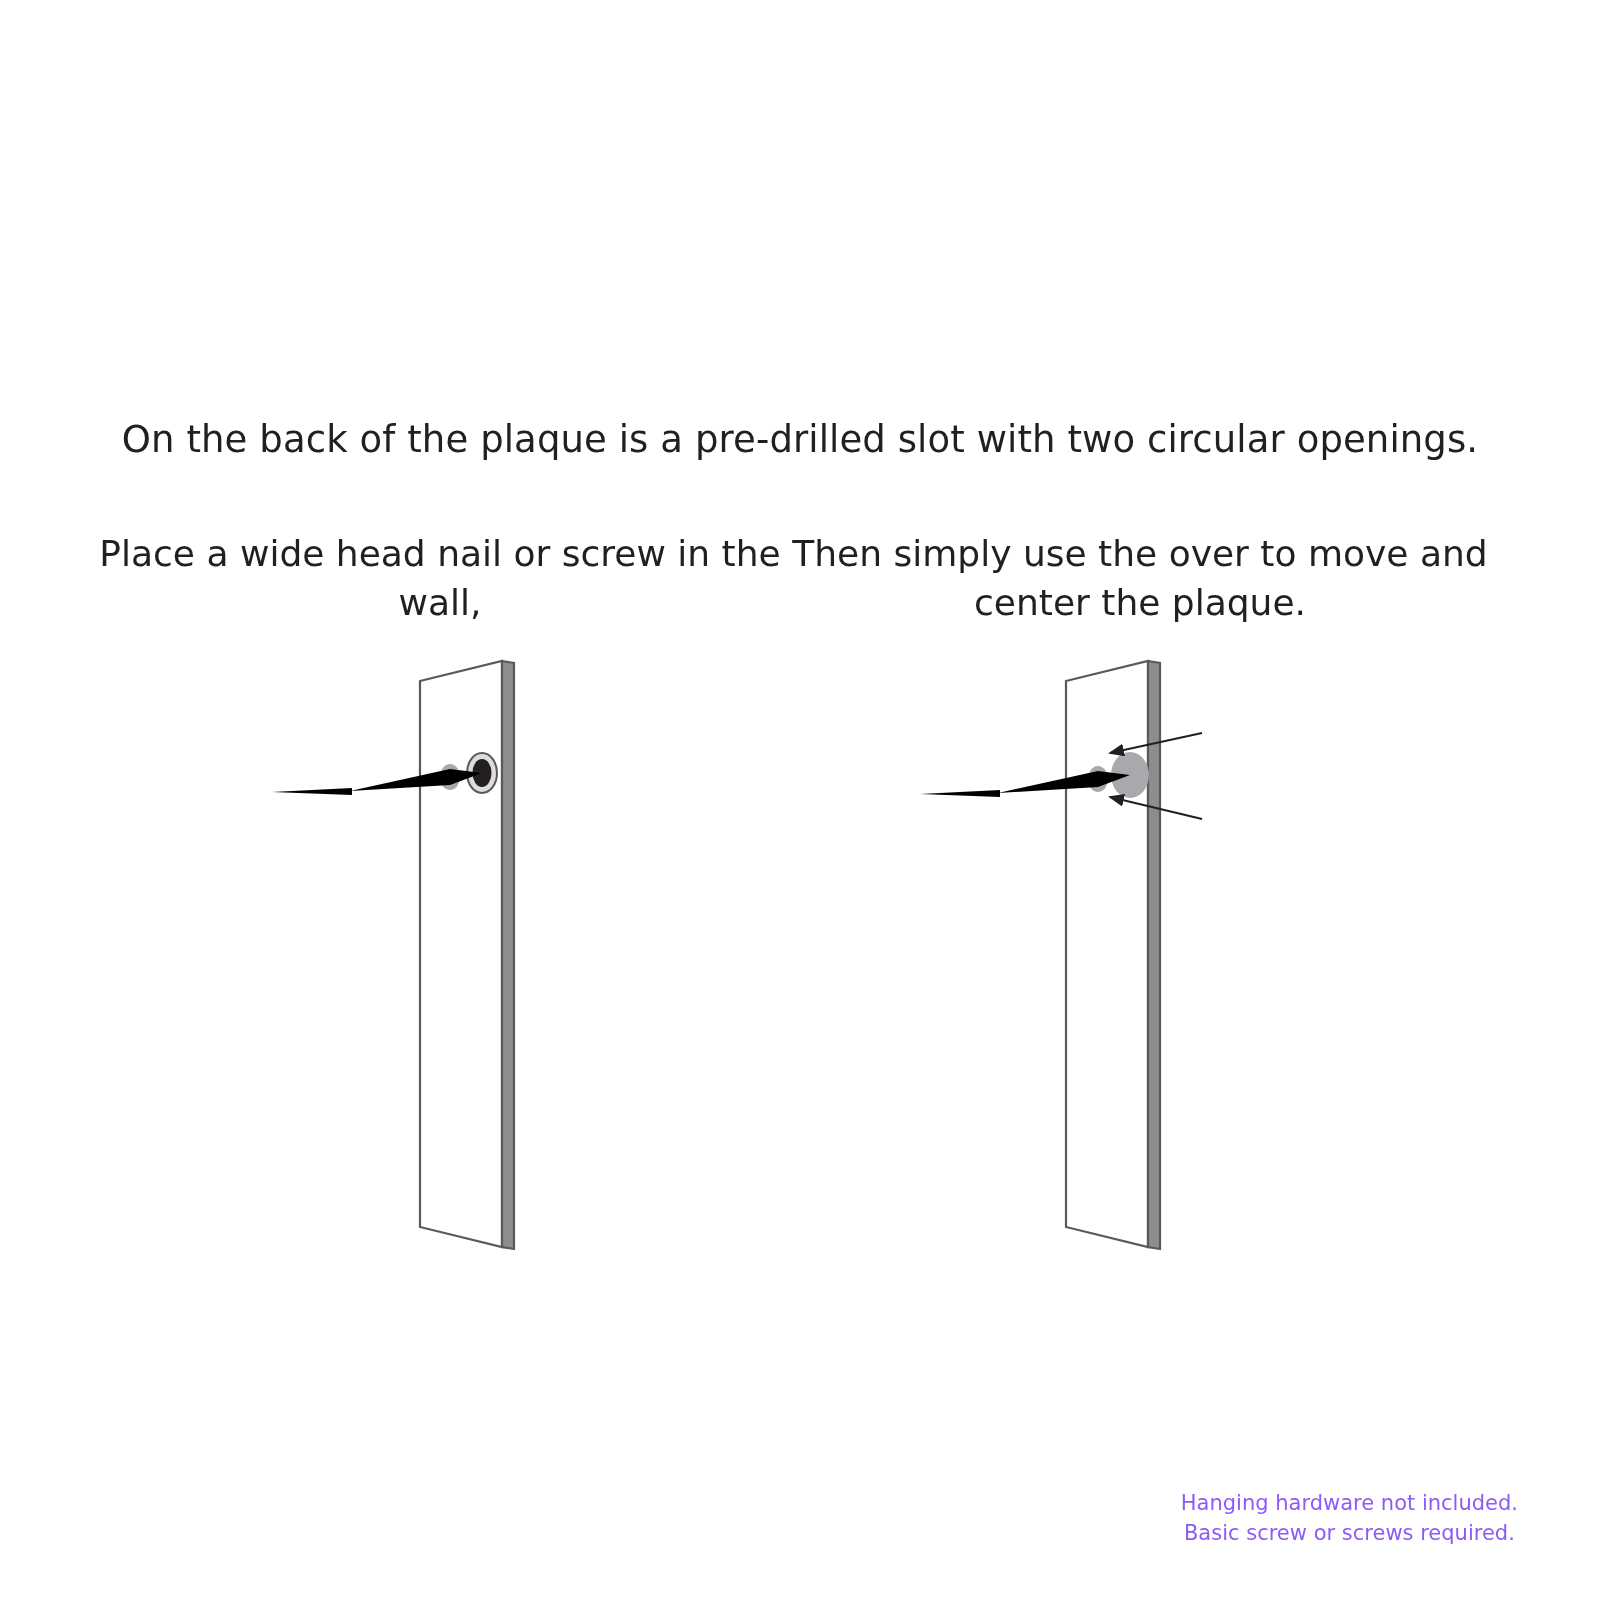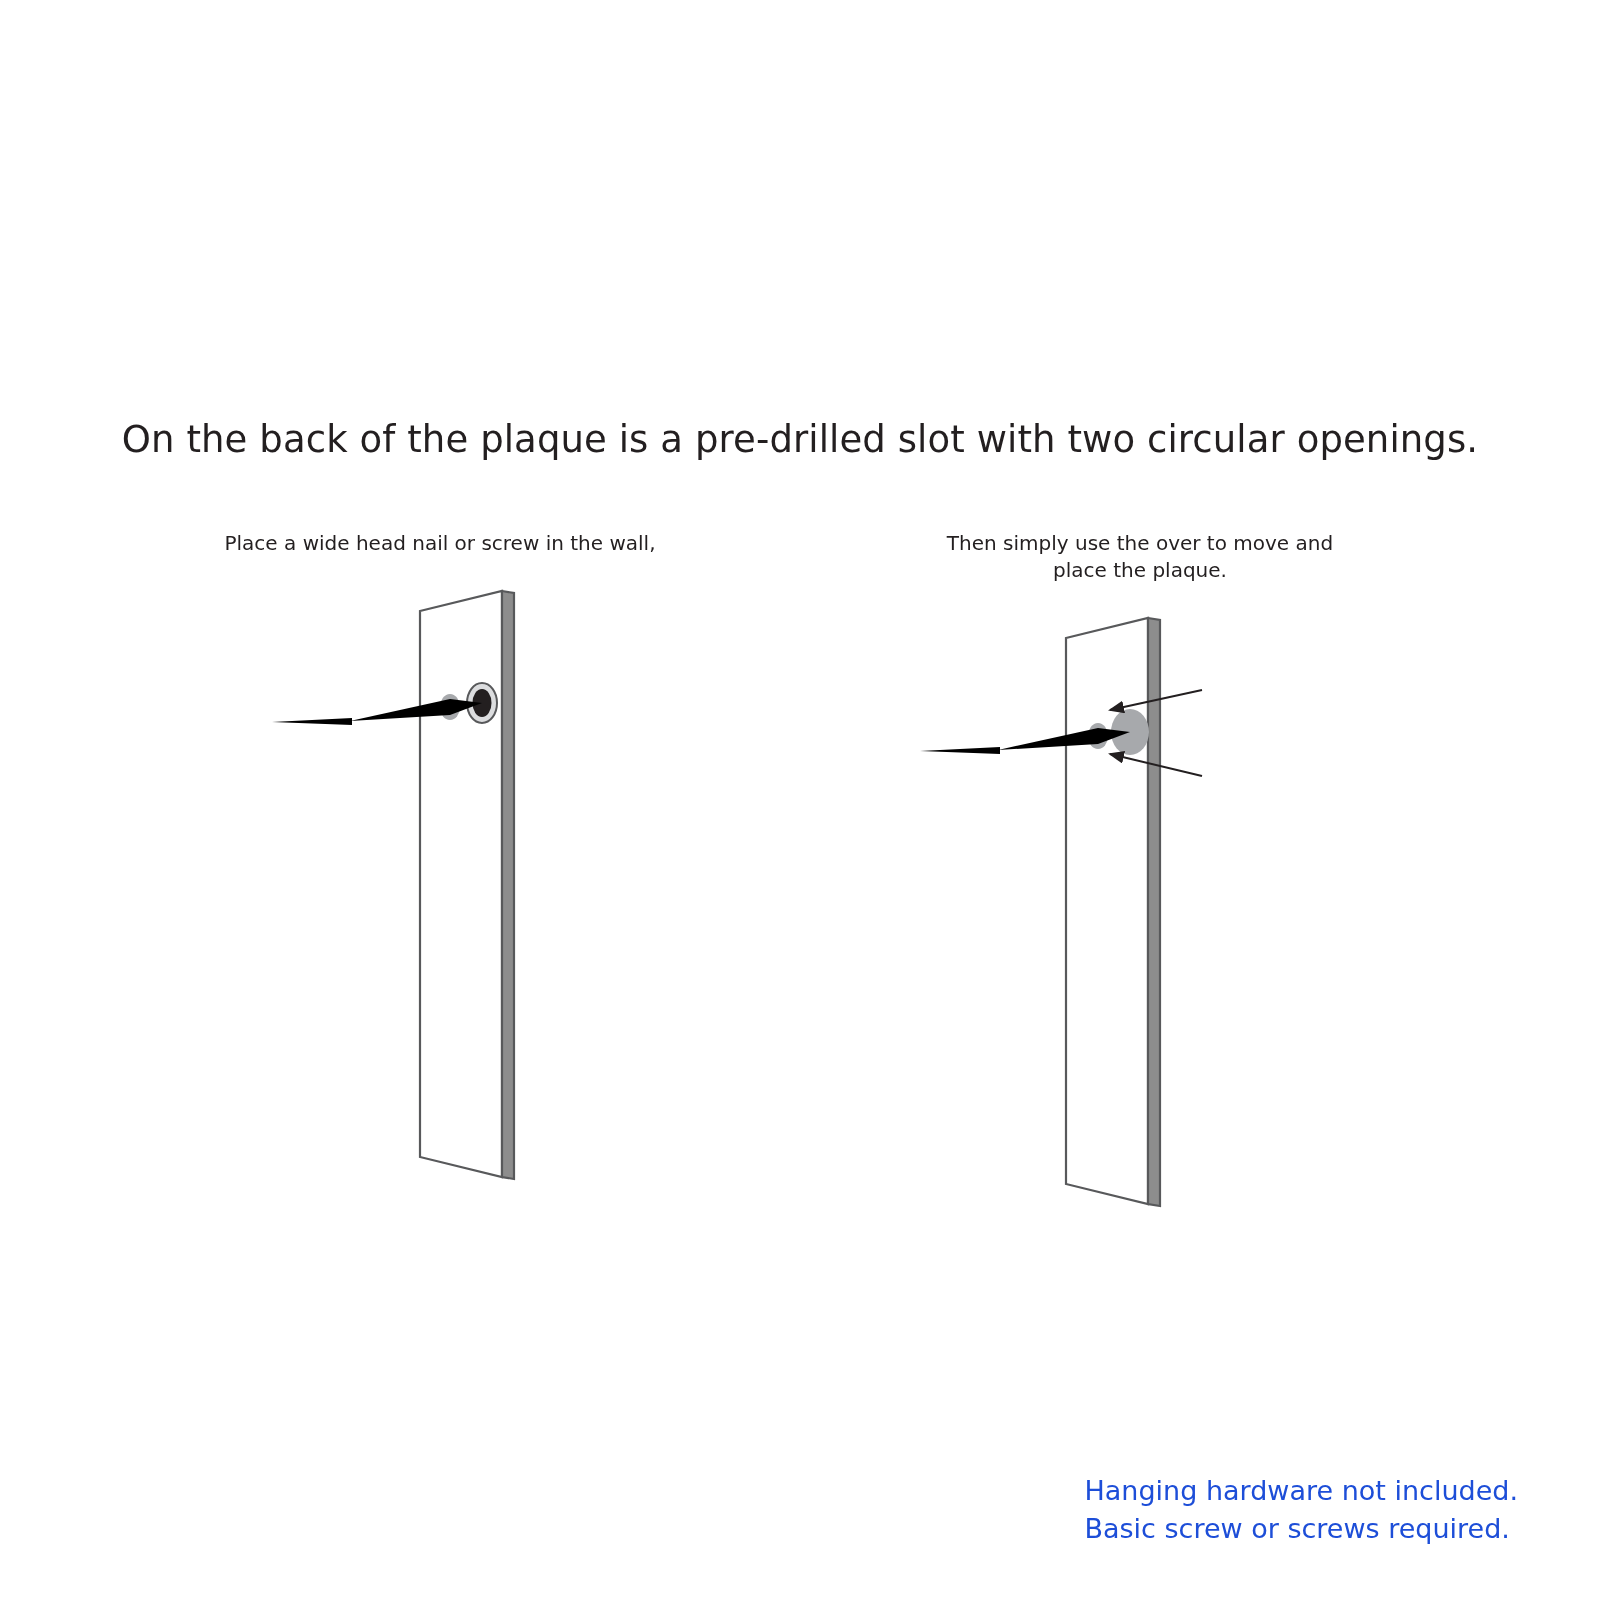--- a/index.html
+++ b/index.html
@@ -35,43 +35,43 @@
   .panel {
     position: absolute;
     top: 530px;
     width: 700px;
   }
   .panel.left { left: 90px; }
   .panel.right { left: 790px; }
 
   .caption {
     text-align: center;
-    font-size: 20px;
+    font-size: 36px;
     line-height: 1.35;
     color: #231f20;
     font-weight: 400;
   }
   .caption .line { display: block; }
 
   .figure {
     position: relative;
     width: 700px;
     height: 640px;
     margin-top: 22px;
   }
   .figure svg { display: block; }
 
   .footnote {
     position: absolute;
     right: 82px;
     bottom: 52px;
-    text-align: left;
-    font-size: 27px;
+    text-align: center;
+    font-size: 21px;
     line-height: 1.4;
-    color: #1d4ed8;
+    color: #8b5cf6;
   }
   .footnote .line { display: block; }
 </style>
 </head>
 <body>
 
 <div id="page">
 
   <div class="headline">On the back of the plaque is a pre-drilled slot with two circular openings.</div>
 
@@ -93,21 +93,21 @@
         <ellipse cx="360" cy="128" rx="10" ry="13" fill="#a7a9ac"></ellipse>
         <path d="M 360 120 L 392 124 L 360 136 L 260 142 Z" fill="#000000"></path>
         <path d="M 262 139 L 182 143 L 262 146 Z" fill="#000000"></path>
       </svg>
     </div>
   </div>
 
   <div class="panel right">
     <div class="caption">
       <span class="line">Then simply use the over to move and</span>
-      <span class="line">place the plaque.</span>
+      <span class="line">center the plaque.</span>
     </div>
 
     <div class="figure">
       <svg width="700" height="640" viewBox="0 0 700 640" xmlns="http://www.w3.org/2000/svg">
         <defs>
           <marker id="arrowhead" markerWidth="9" markerHeight="9" refX="7" refY="3.2" orient="auto">
             <path d="M0,0 L8,3.2 L0,6.4 z" fill="#231f20"></path>
           </marker>
         </defs>
 

